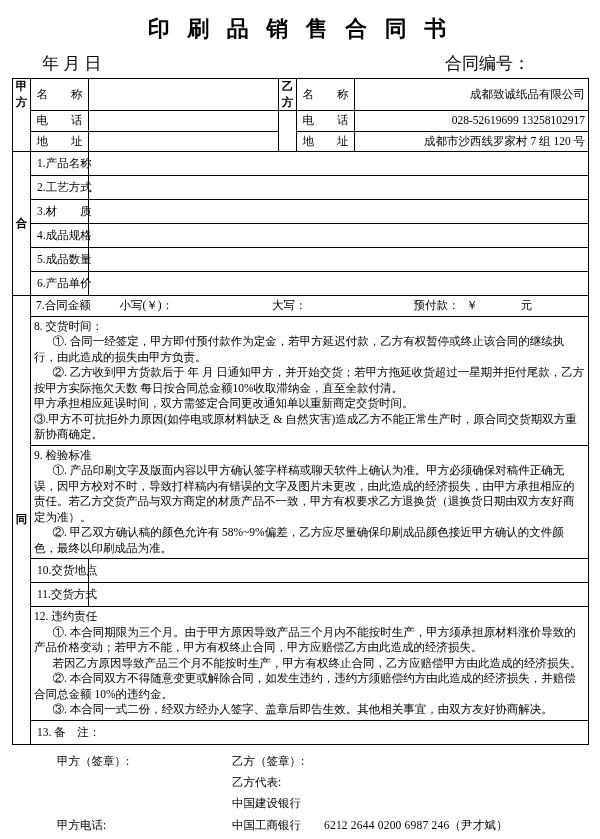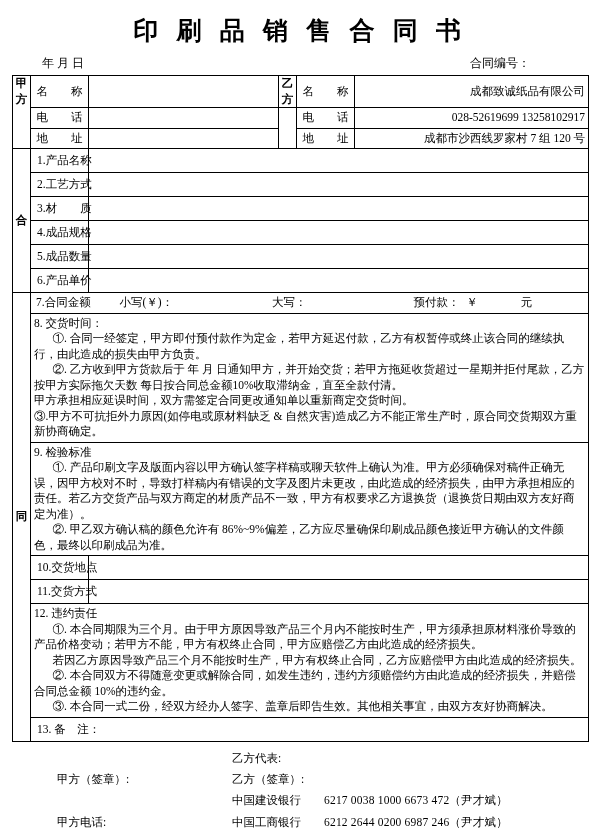--- a/index.html
+++ b/index.html
@@ -18,31 +18,31 @@
   }
   .page {
     width: 600px;
     height: 839px;
     box-sizing: border-box;
     padding: 10px 12px 4px 12px;
     position: relative;
   }
   .title {
     text-align: center;
-    font-size: 25px;
+    font-size: 22px;
     font-weight: bold;
     letter-spacing: 6px;
     margin: 4px 0 8px 0;
     font-family: "Liberation Serif", "DejaVu Serif", serif;
   }
   .headrow {
     display: flex;
     justify-content: space-between;
     align-items: flex-end;
-    font-size: 12px;
+    font-size: 17px;
     padding: 0 6px 3px 30px;
   }
   .headrow .contractno { margin-right: 52px; }
 
   table.main {
     border-collapse: collapse;
     width: 576px;
     table-layout: fixed;
   }
   table.main td {
@@ -194,21 +194,21 @@
           <p class="indent">②. 乙方收到甲方货款后于          年          月          日通知甲方，并开始交货；若甲方拖延收货超过一星期并拒付尾款，乙方按甲方实际拖欠天数 每日按合同总金额10%收取滞纳金，直至全款付清。</p>
           <p>甲方承担相应延误时间，双方需签定合同更改通知单以重新商定交货时间。</p>
           <p>③.甲方不可抗拒外力原因(如停电或原材料缺乏 &amp; 自然灾害)造成乙方不能正常生产时，原合同交货期双方重新协商确定。</p>
         </td>
       </tr>
 
       <tr>
         <td class="para" colspan="5">
           <p>9. 检验标准</p>
           <p class="indent">①. 产品印刷文字及版面内容以甲方确认签字样稿或聊天软件上确认为准。甲方必须确保对稿件正确无误，因甲方校对不时，导致打样稿内有错误的文字及图片未更改，由此造成的经济损失，由甲方承担相应的责任。若乙方交货产品与双方商定的材质产品不一致，甲方有权要求乙方退换货（退换货日期由双方友好商定为准）。</p>
-          <p class="indent">②. 甲乙双方确认稿的颜色允许有 86%~9%偏差，乙方应尽量确保印刷成品颜色接近甲方确认的文件颜色，最终以印刷成品为准。</p>
+          <p class="indent">②. 甲乙双方确认稿的颜色允许有 58%~9%偏差，乙方应尽量确保印刷成品颜色接近甲方确认的文件颜色，最终以印刷成品为准。</p>
         </td>
       </tr>
 
       <tr class="itemrow">
         <td class="itemlabel"><span>10.</span><span>交货地点</span></td>
         <td colspan="4"></td>
       </tr>
 
       <tr class="itemrow">
         <td class="itemlabel"><span>11.</span><span>交货方式</span></td>
@@ -226,32 +226,31 @@
       </tr>
 
       <tr class="itemrow">
         <td class="itemlabel" colspan="5"><span>13. 备　注：</span></td>
       </tr>
     </tbody>
   </table>
 
   <div class="sigblock">
     <div class="sigrow">
+      <div class="sigleft">甲方（签章）:</div>
+      <div class="sigright">乙方（签章）:</div>
+    </div>
+    <div class="sigrow">
       <div class="sigleft"></div>
       <div class="sigright">乙方代表:</div>
-    </div>
-    <div class="sigrow">
-      <div class="sigleft">甲方（签章）:</div>
-      <div class="sigright">乙方（签章）:</div>
     </div>
     <div class="sigrow">
       <div class="sigleft"></div>
       <div class="sigright bankline">
         <span class="bankname">中国建设银行</span>
-        <span class="banknum">6217 0038 1000 6673 472（尹才斌）</span>
       </div>
     </div>
     <div class="sigrow">
       <div class="sigleft">甲方电话:</div>
       <div class="sigright bankline">
         <span class="bankname">中国工商银行</span>
         <span class="banknum">6212 2644 0200 6987 246（尹才斌）</span>
       </div>
     </div>
   </div>

